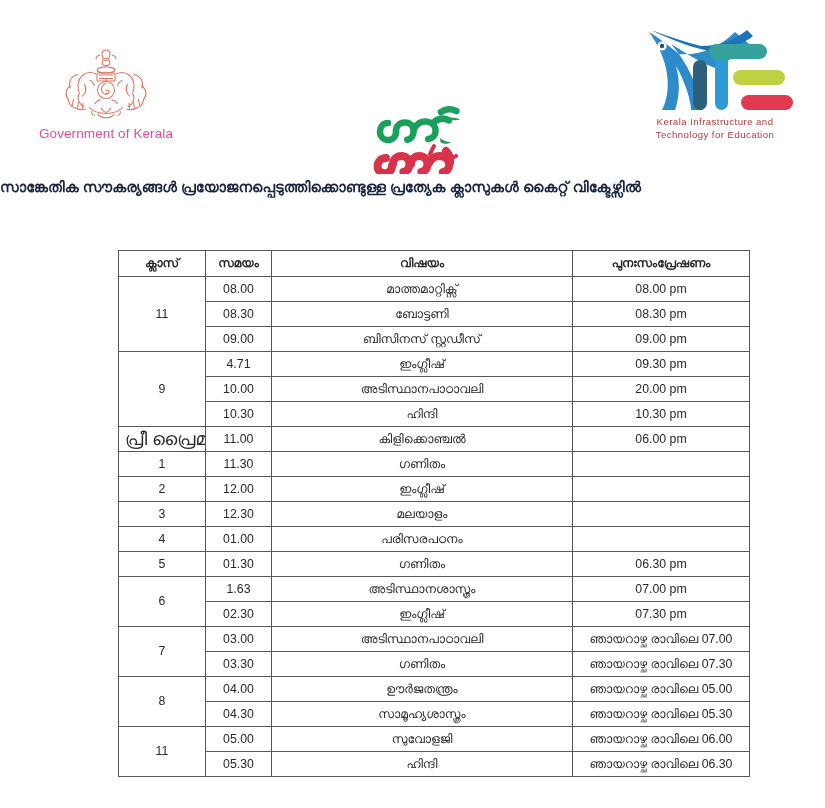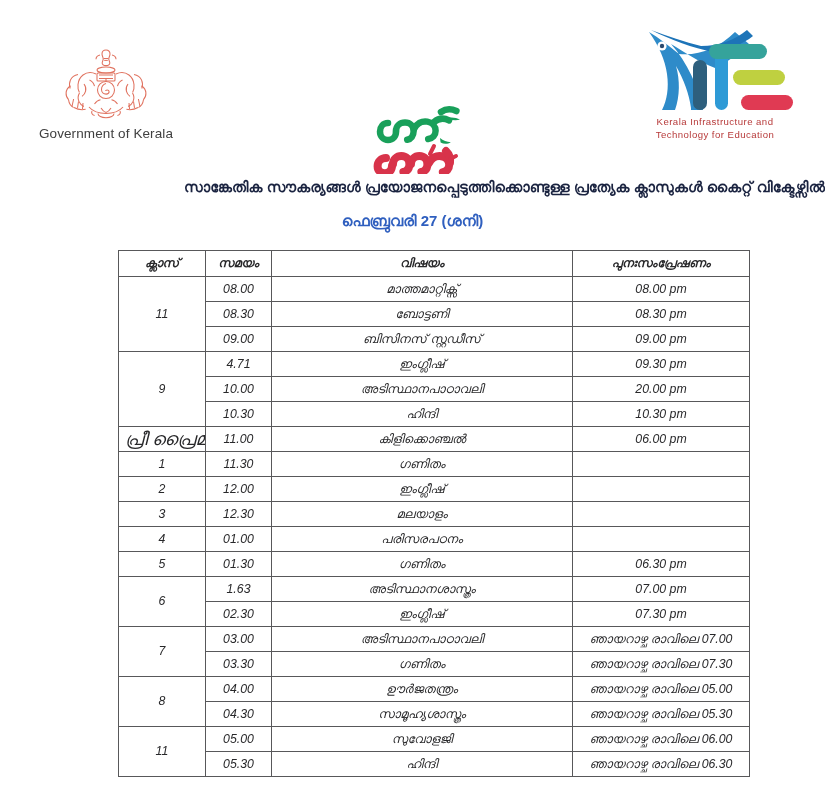--- a/index.html
+++ b/index.html
@@ -20,21 +20,21 @@
   
   .logo-row { position: relative; height: 175px; }
 
   
   .kerala-block {
     position: absolute; left: 26px; top: 44px;
     width: 160px; text-align: center;
   }
   .kerala-emblem { width: 100px; height: 78px; margin: 0 auto; display:block; }
   .kerala-caption {
-    font-size: 13.5px; color: #404040; margin-top: 4px;
+    font-size: 13.5px; color: #ec4899; margin-top: 4px;
     letter-spacing: .1px; white-space: nowrap;
   }
 
   
   .firstbell {
     position: absolute; left: 368px; top: 96px;
     width: 130px; height: 78px;
   }
   .fb-svg { display:block; width:130px; height:78px; }
 
@@ -48,21 +48,21 @@
     margin-top: 0;
     font-size: 9.6px;
     color: #b73a3a;
     line-height: 1.32;
     letter-spacing: .45px;
     white-space: nowrap;
   }
 
   
   .title-main {
-    text-align: right;
+    text-align: left;
     font-size: 14.6px;
     color: #1a2340;
     font-weight: 600;
     margin-top: 4px;
     letter-spacing: .1px;
   }
   .title-date {
     text-align: center;
     font-size: 15px;
     color: #2f5fbf;
@@ -74,21 +74,20 @@
   .table-wrap {
     position: absolute;
     left: 118px; top: 250px;
     width: 631px;
   }
   table.schedule {
     width: 631px;
     border-collapse: collapse;
     table-layout: fixed;
     background: #fff;
-    font-style: italic;
   }
   table.schedule th, table.schedule td {
     border: 1px solid #58585a;
     padding: 0 6px;
     height: 25px;
     font-size: 12.3px;
     color: #28282a;
     text-align: center;
     vertical-align: middle;
     line-height: 1.15;
@@ -225,21 +224,20 @@
       <div class="kite-caption">
         <span>Kerala Infrastructure and</span>
       </div>
       <div class="kite-caption">
         <span>Technology for Education</span>
       </div>
     </div>
   </div>
 
   <div class="title-main">സാങ്കേതിക സൗകര്യങ്ങൾ പ്രയോജനപ്പെടുത്തിക്കൊണ്ടുള്ള പ്രത്യേക ക്ലാസുകൾ കൈറ്റ് വിക്ടേഴ്സിൽ</div>
-  <div class="title-date">ഫെബ്രുവരി 27 (ശനി)</div>
 
   <div class="table-wrap">
     <table class="schedule">
       <colgroup>
         <col class="c1">
           <col class="c2">
           <col class="c3">
           <col class="c4">
       </colgroup>
       <thead>

